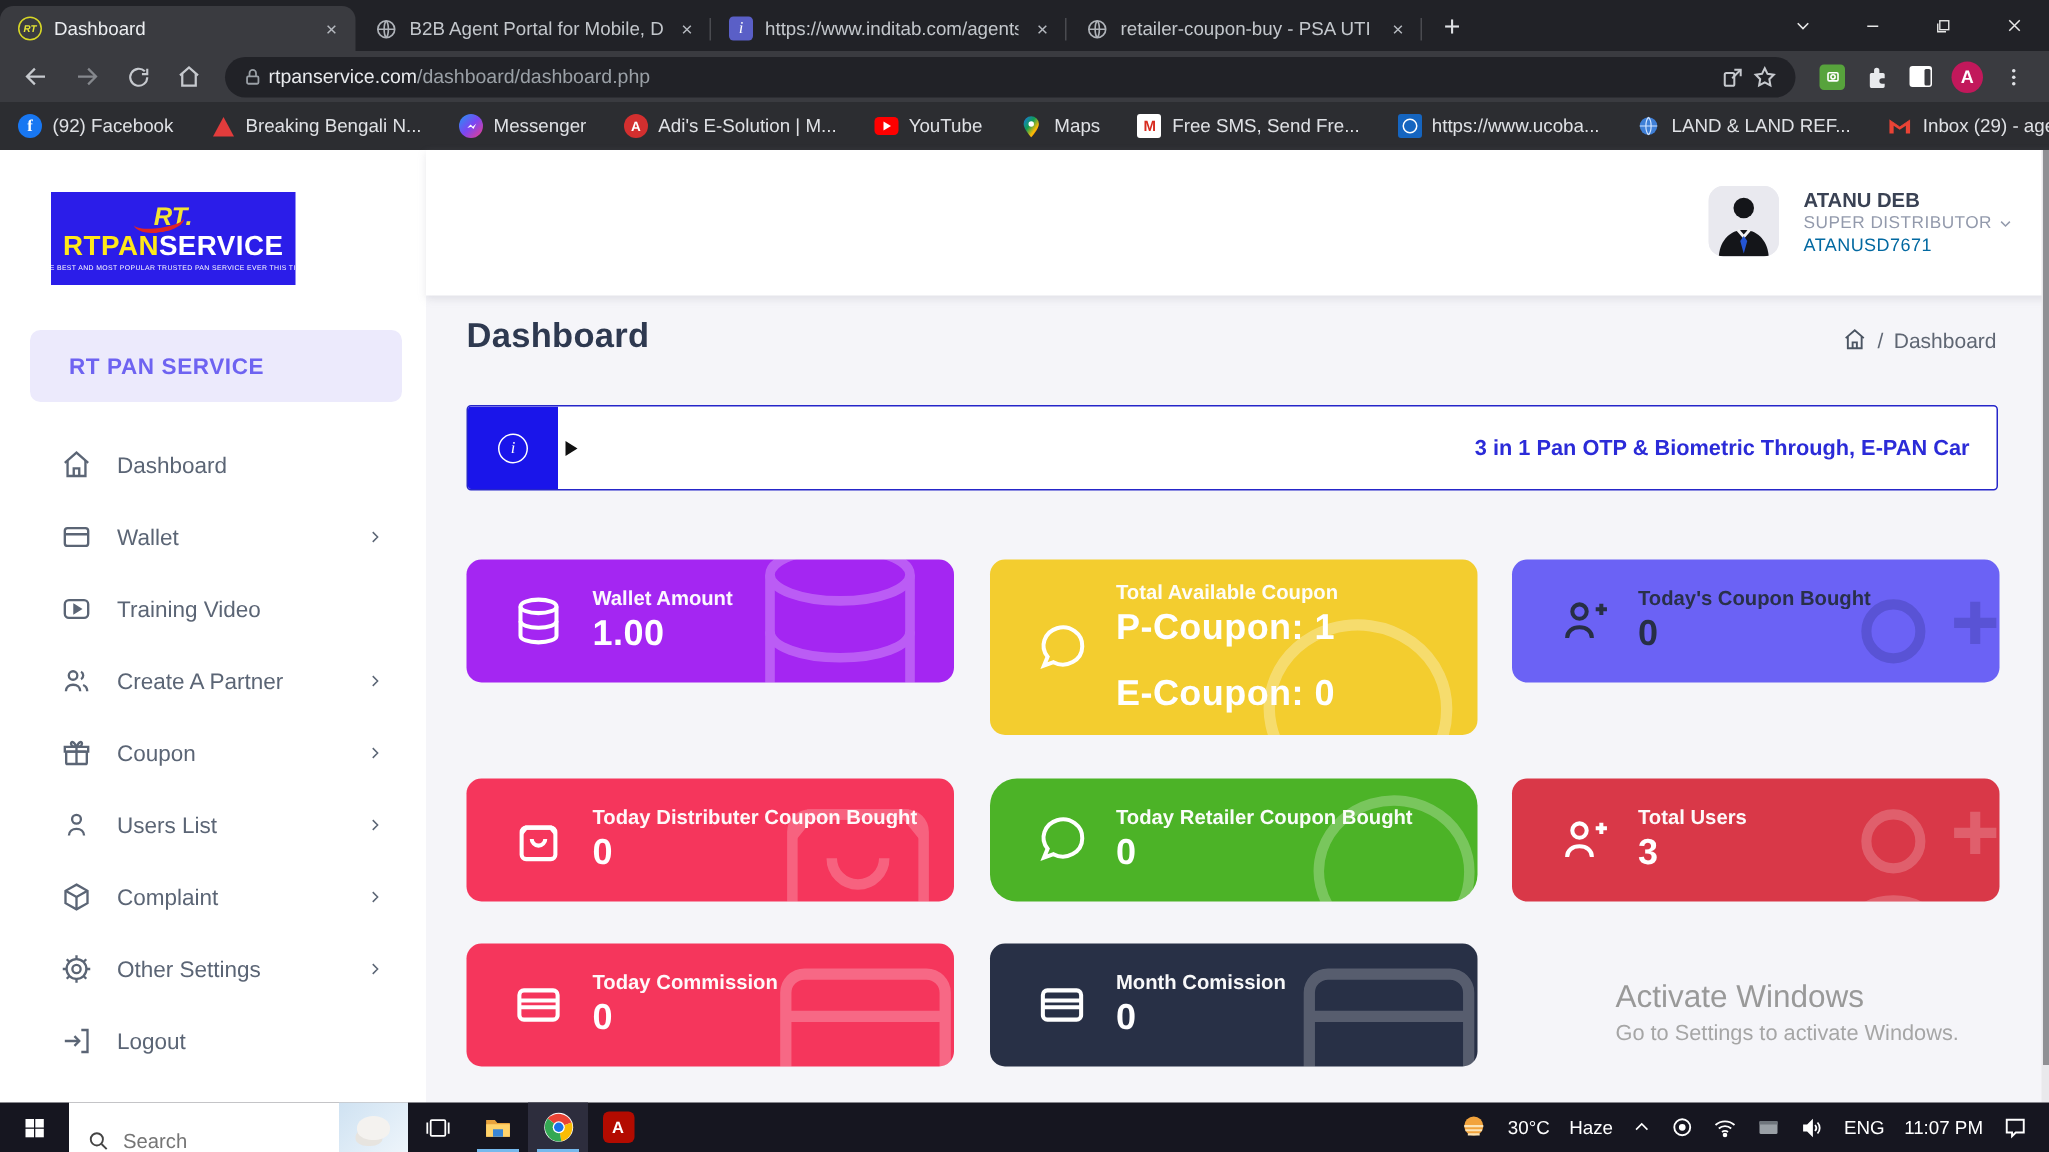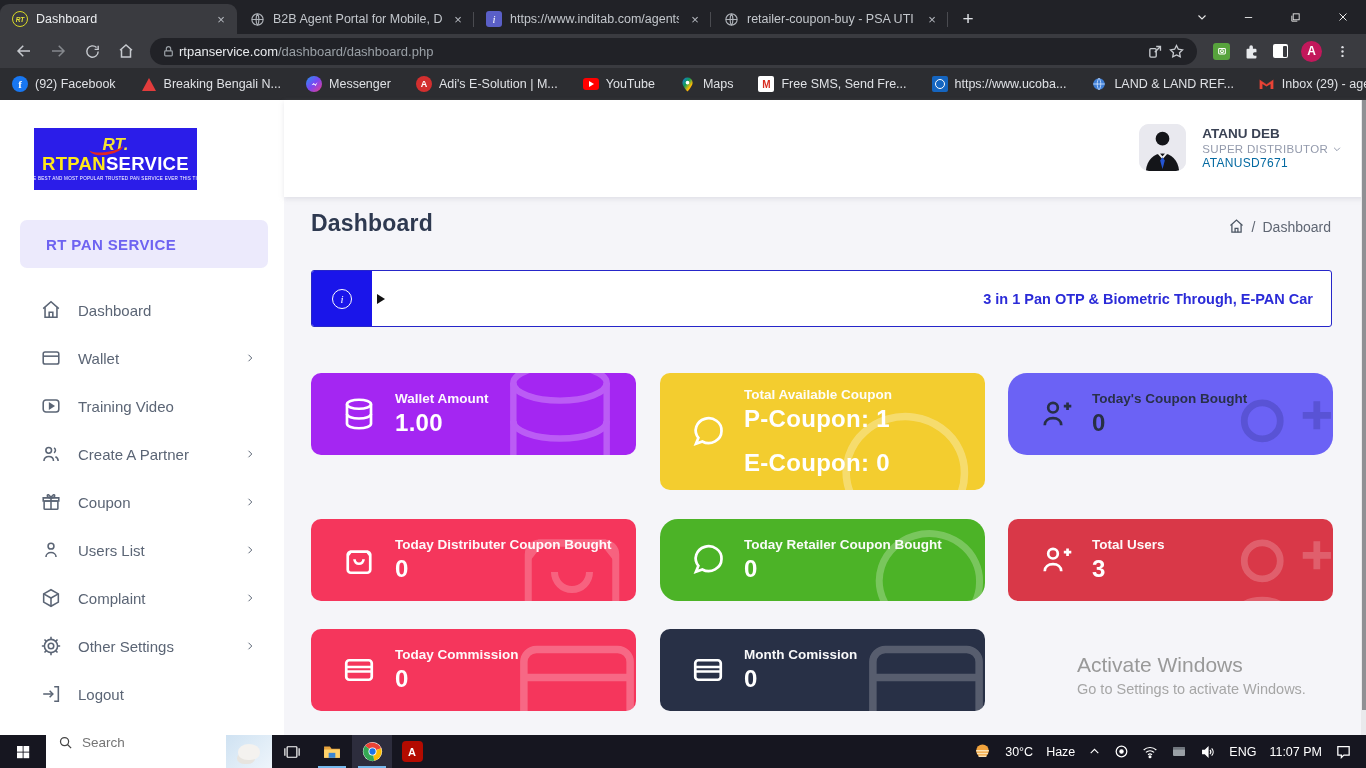--- a/index.html
+++ b/index.html
@@ -90,32 +90,32 @@
   .card { position:absolute; width:325px; height:82px; border-radius:10px; overflow:hidden; color:#fff; }
   .card-inner { position:absolute; inset:0; display:flex; align-items:center; padding-left:30px; z-index:2; }
   .card-icon { width:36px; height:36px; flex:0 0 36px; }
   .card-text { margin-left:18px; }
   .card-label { font-size:13.5px; font-weight:600; opacity:.97; }
   .card-value { font-size:24px; font-weight:800; margin-top:3px; letter-spacing:.3px; }
   .card-value2 { font-size:24px; font-weight:800; margin-top:16px; letter-spacing:.3px; }
   .card.dark-text { color:#272f45; }
   .wm { position:absolute; z-index:1; }
   .c0 { left:27px; top:176px; } .c1 { left:376px; top:176px; height:117px; }
-  .c2 { left:724px; top:176px;border-radius:19px; } .c3 { left:27px; top:322px; }
+  .c2 { left:724px; top:176px; } .c3 { left:27px; top:322px; }
   .c4 { left:376px; top:322px; } .c5 { left:724px; top:322px; }
   .c6 { left:27px; top:432px; } .c7 { left:376px; top:432px; }
 
   .activate { position:absolute; left:793px; top:456px; color:#9e9e9e; }
   .activate-title { font-size:21px; font-weight:400; color:#999; }
   .activate-sub { font-size:14.5px; margin-top:4px; color:#a6a6a6; }
 
   
   .taskbar { position:absolute; left:0; top:735px; width:1366px; height:33px; background:#161620; display:flex; align-items:stretch; }
   .tk-start { width:46px; display:flex; align-items:center; justify-content:center; }
-  .tk-search { width:226px; background:#fff; display:flex; align-items:flex-start; padding-left:12px; gap:9px; position:relative; overflow:hidden; }
+  .tk-search { width:226px; background:#fff; display:flex; align-items:flex-end; padding-left:12px; gap:9px; position:relative; overflow:hidden; }
   .tk-search input { border:0; outline:0; font-size:13.5px; width:110px; font-family:"Liberation Sans",sans-serif; color:#222; background:transparent; }
   .bear { position:absolute; right:0; top:0; width:46px; height:33px; background:linear-gradient(135deg,#cfe2f2,#eef5fb); }
   .bear::after { content:""; position:absolute; left:12px; top:9px; width:22px; height:16px; background:#f4f2ef; border-radius:50% 50% 45% 45%; box-shadow:-3px 6px 0 -2px #e7e4df; }
   .tk-btn { width:40px; display:flex; align-items:center; justify-content:center; position:relative; }
   .tk-btn.open::after { content:""; position:absolute; left:6px; right:6px; bottom:0; height:2px; background:#76b9ed; }
   .tk-btn.focused { background:#2d2d3d; }
   .tk-tray { margin-left:auto; display:flex; align-items:center; gap:13px; padding-right:14px; color:#fff; font-size:12.5px; }
   .pdfbtn { width:21px; height:21px; background:#b30b00; border-radius:4px; color:#fff; font-size:11px; font-weight:bold; display:flex; align-items:center; justify-content:center; }
 </style>
 </head>

